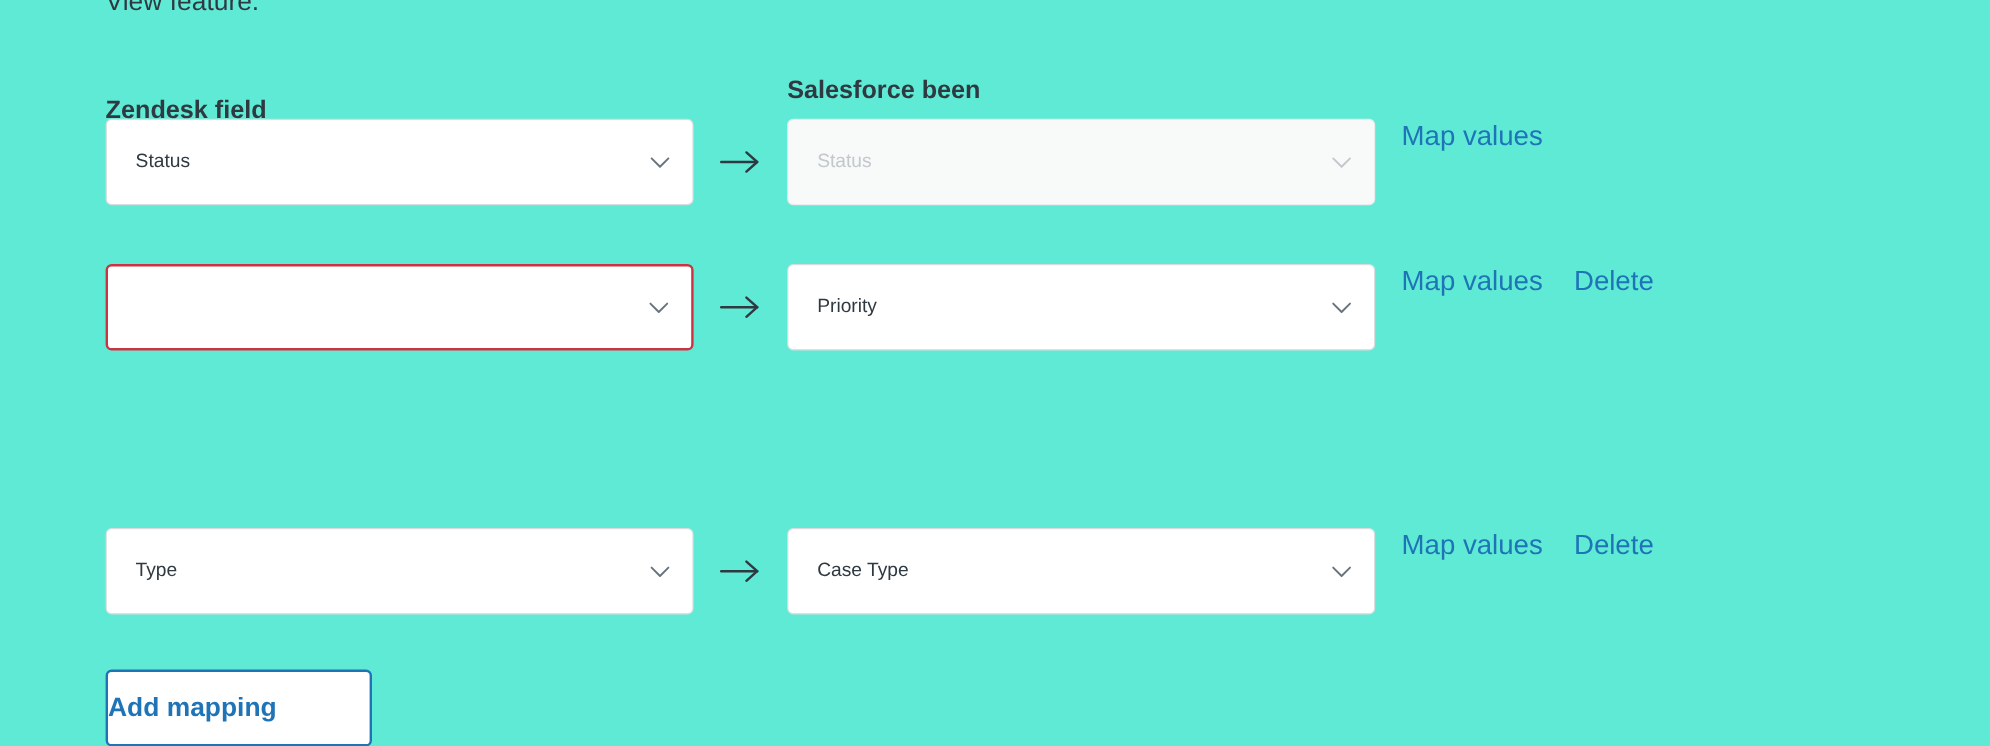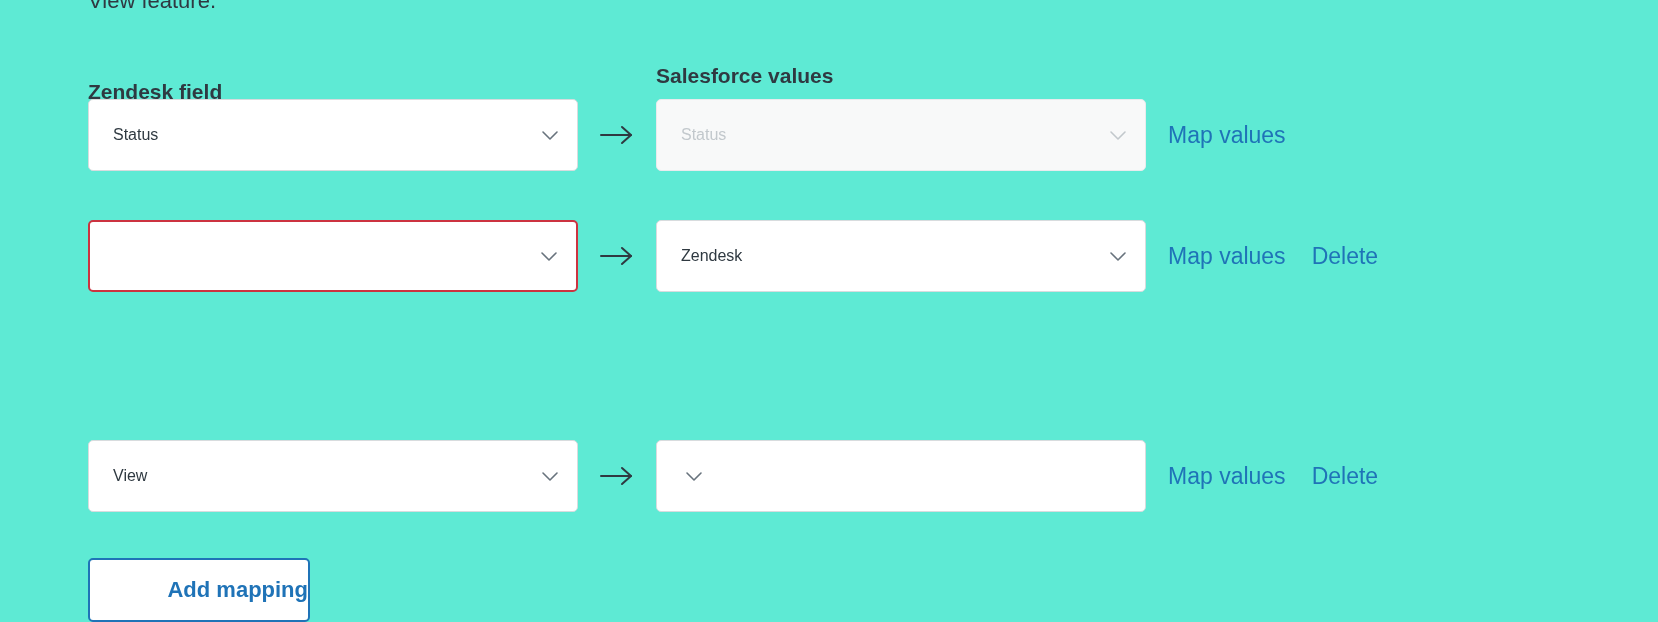--- a/index.html
+++ b/index.html
@@ -120,21 +120,20 @@
   }
   .arrow svg { display: block; }
 
   
   .actions {
     position: absolute;
     left: 1168px;
     top: 0;
     height: 72px;
     display: flex;
-    align-items: center;
     gap: 26px;
   }
   .link {
     font-size: 23px;
     line-height: 28px;
     color: #1f73b7;
     white-space: nowrap;
     cursor: pointer;
     text-decoration: none;
   }
@@ -173,36 +172,36 @@
     width: 222px;
     height: 64px;
     border: 2px solid #1f73b7;
     border-radius: 5px;
     background: #ffffff;
     color: #1f73b7;
     font-family: "Liberation Sans", sans-serif;
     font-size: 22px;
     font-weight: bold;
     line-height: 60px;
-    text-align: right;
+    text-align: left;
     padding: 0;
     cursor: pointer;
     white-space: nowrap;
     overflow: hidden;
   }
 </style>
 </head>
 <body>
 
 <div class="screen">
 
   <div class="intro-text">View feature.</div>
 
   <div class="col-label zendesk">Zendesk field</div>
-  <div class="col-label salesforce">Salesforce values</div>
+  <div class="col-label salesforce">Salesforce been</div>
 
   <div class="row row-1">
     <div class="select zendesk">
       <span class="value">Status</span>
       <span class="chev">
         <svg width="24" height="24" viewBox="0 0 24 24" fill="none" stroke="currentColor" stroke-width="1.6" stroke-linecap="round" stroke-linejoin="round">
             <polyline points="5,9 12,16 19,9"></polyline>
           </svg>
       </span>
     </div>
@@ -234,50 +233,51 @@
           </svg>
       </span>
     </div>
     <div class="arrow">
       <svg width="34" height="22" viewBox="0 0 34 22" fill="none" stroke="currentColor" stroke-width="2" stroke-linecap="round" stroke-linejoin="round">
           <line x1="1" y1="11" x2="31" y2="11"></line>
           <polyline points="22,3 31,11 22,19"></polyline>
         </svg>
     </div>
     <div class="select salesforce">
-      <span class="value">Zendesk</span>
+      <span class="value">Priority</span>
       <span class="chev">
         <svg width="24" height="24" viewBox="0 0 24 24" fill="none" stroke="currentColor" stroke-width="1.6" stroke-linecap="round" stroke-linejoin="round">
             <polyline points="5,9 12,16 19,9"></polyline>
           </svg>
       </span>
     </div>
     <div class="actions">
       <a class="link">Map values</a>
       <a class="link">Delete</a>
     </div>
   </div>
 
 
   <div class="row row-3">
     <div class="select zendesk">
-      <span class="value">View</span>
+      <span class="value">Type</span>
       <span class="chev">
         <svg width="24" height="24" viewBox="0 0 24 24" fill="none" stroke="currentColor" stroke-width="1.6" stroke-linecap="round" stroke-linejoin="round">
             <polyline points="5,9 12,16 19,9"></polyline>
           </svg>
       </span>
     </div>
     <div class="arrow">
       <svg width="34" height="22" viewBox="0 0 34 22" fill="none" stroke="currentColor" stroke-width="2" stroke-linecap="round" stroke-linejoin="round">
           <line x1="1" y1="11" x2="31" y2="11"></line>
           <polyline points="22,3 31,11 22,19"></polyline>
         </svg>
     </div>
     <div class="select salesforce">
+      <span class="value">Case Type</span>
       <span class="chev">
         <svg width="24" height="24" viewBox="0 0 24 24" fill="none" stroke="currentColor" stroke-width="1.6" stroke-linecap="round" stroke-linejoin="round">
             <polyline points="5,9 12,16 19,9"></polyline>
           </svg>
       </span>
     </div>
     <div class="actions">
       <a class="link">Map values</a>
       <a class="link">Delete</a>
     </div>

